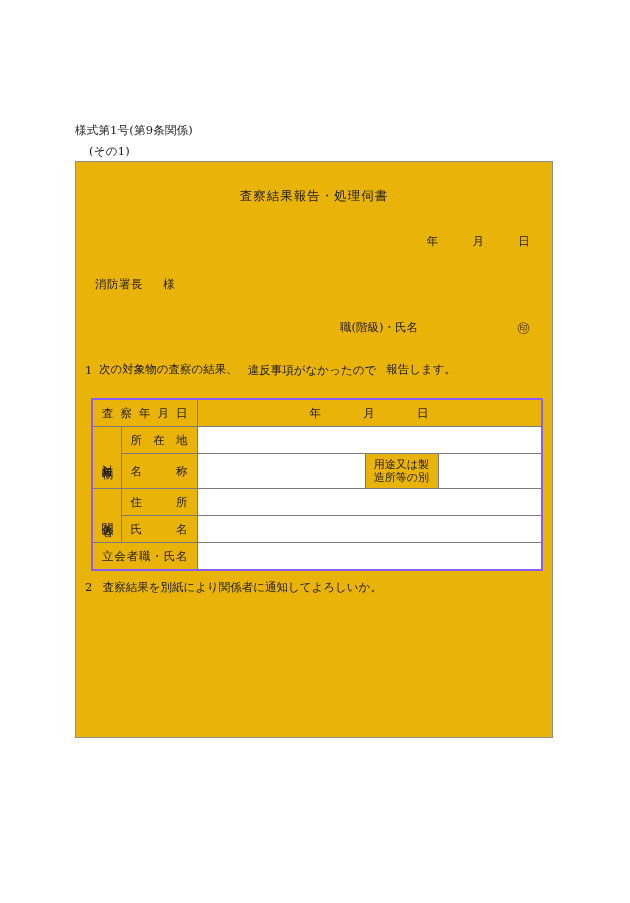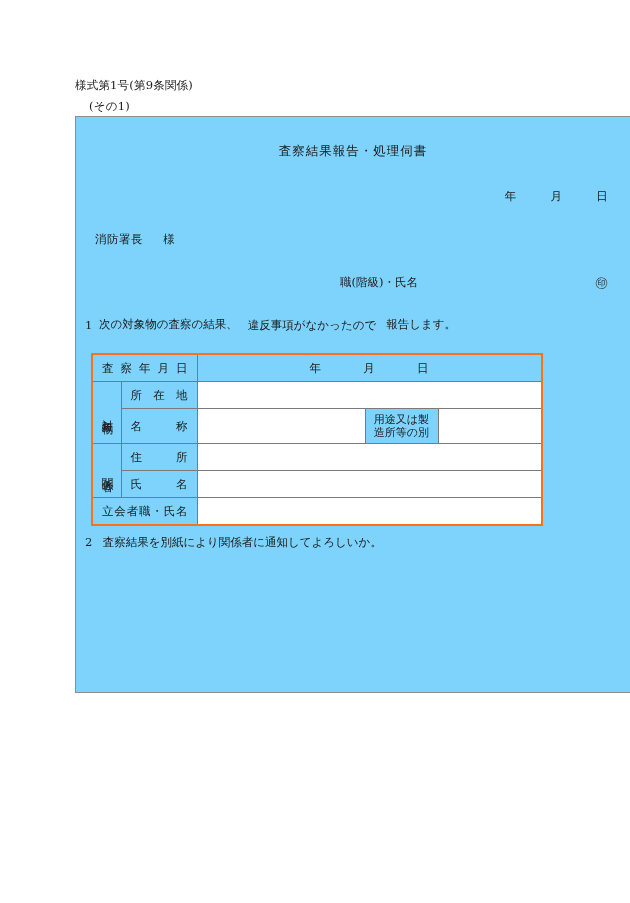--- a/index.html
+++ b/index.html
@@ -12,20 +12,21 @@
     height: 903px;
     position: relative;
     font-family: "DejaVu Serif", "Liberation Serif", serif;
     color: #1a1a1a;
     overflow: hidden;
   }
 
   .page {
     position: absolute;
     inset: 0;
+    margin-top: 45px;
   }
 
   
   .form-no {
     position: absolute;
     left: 75px;
     top: 78px;
     font-size: 11.5px;
     letter-spacing: 0.2px;
     white-space: nowrap;
@@ -37,25 +38,25 @@
     font-size: 11.5px;
     letter-spacing: 0.2px;
     white-space: nowrap;
   }
 
   
   .frame {
     position: absolute;
     left: 75px;
     top: 116px;
-    width: 556px;
+    width: 478px;
     height: 577px;
     border: 1px solid #8d8d8d;
     box-sizing: border-box;
-    background: #7dd3fc;
+    background: #eab308;
   }
 
   
   .doc-title {
     position: absolute;
     left: 0;
     right: 0;
     top: 26px;
     text-align: center;
     font-size: 12.5px;
@@ -128,21 +129,21 @@
     border-collapse: collapse;
     table-layout: fixed;
     font-size: 11.5px;
   }
   table.form-table td {
     border: 1px solid #7a7a7a;
     padding: 0;
     vertical-align: middle;
   }
   table.form-table {
-    border: 2px solid #f97316;
+    border: 2px solid #8b5cf6;
   }
 
   .t1 {
     left: 15px;
     top: 236px;
     width: 450px;
   }
   .t2 {
     left: 15px;
     top: 454px;

